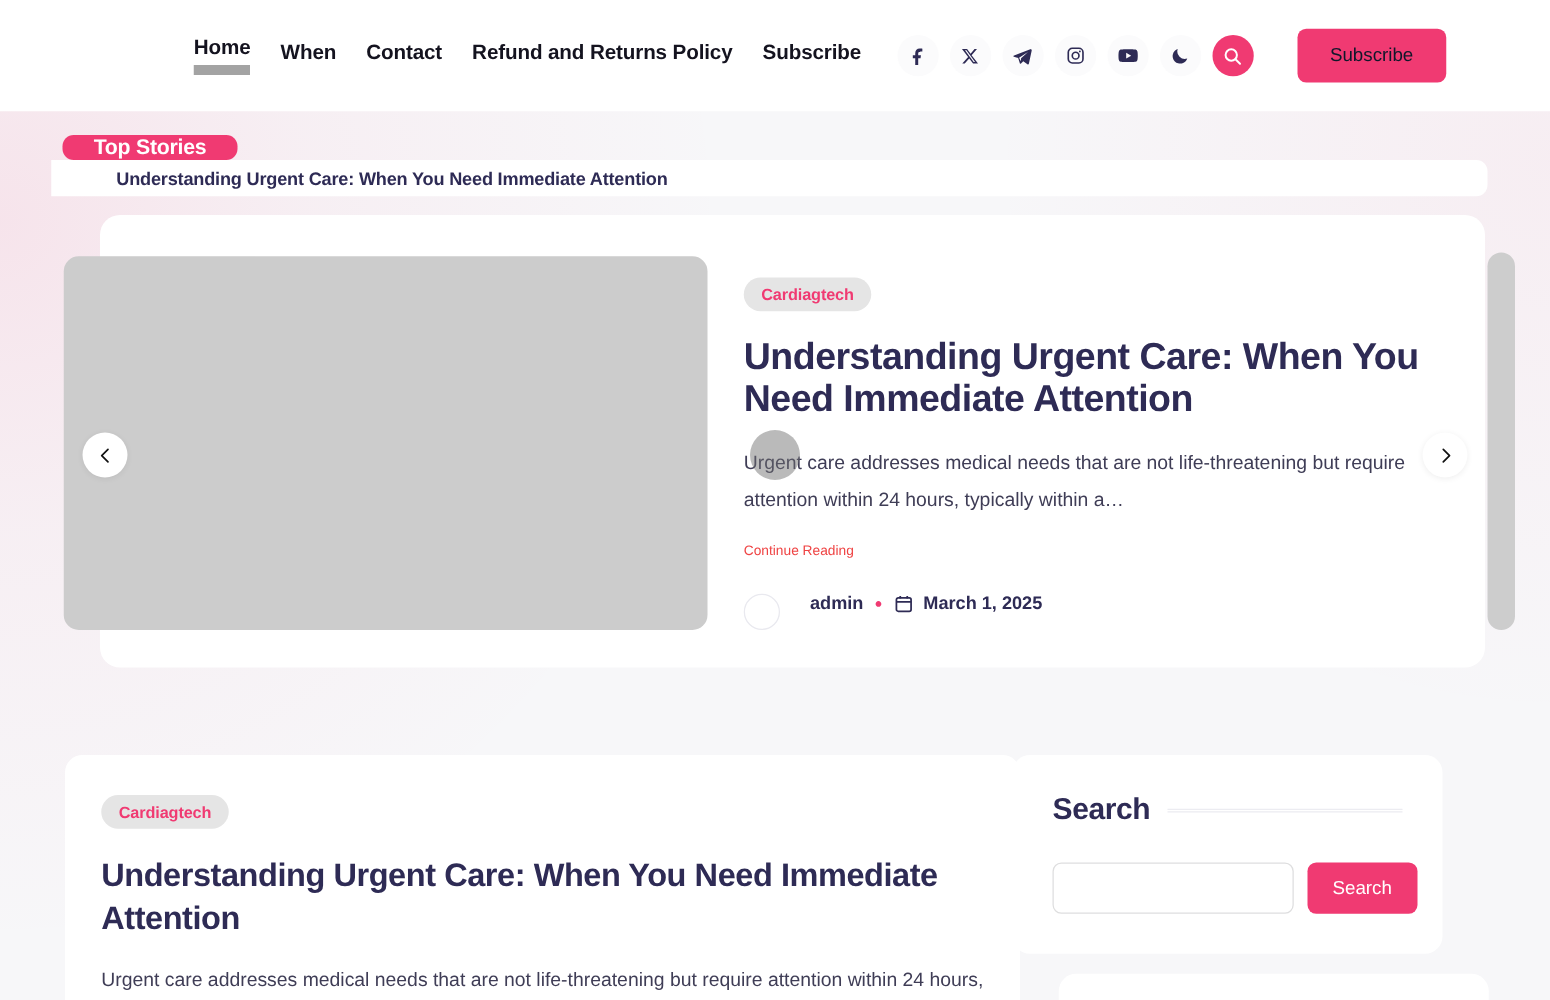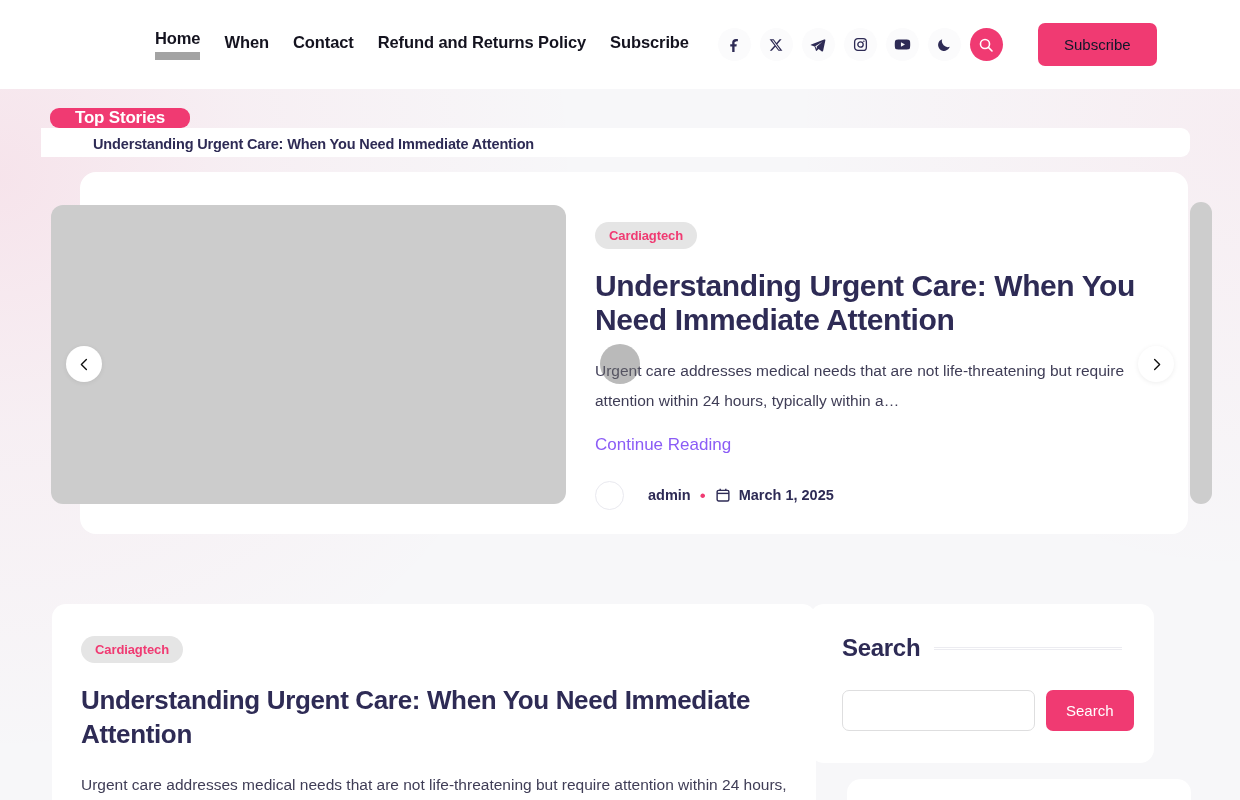--- a/index.html
+++ b/index.html
@@ -174,27 +174,27 @@
   .hero-excerpt {
     margin-top: 19px;
     font-size: 15.5px;
     color: #3f3d56;
     line-height: 1.93;
     max-width: 550px;
   }
   .continue {
     display: inline-block;
     margin-top: 19px;
-    font-size: 17px;
-    color: #8b5cf6;
+    font-size: 11px;
+    color: #ef4444;
     text-decoration: none;
   }
   .meta {
     margin-top: 26px;
-    display: flex; align-items: center; gap: 9px;
+    display: flex; align-items: flex-start; gap: 9px;
   }
   .avatar {
     width: 29px; height: 29px; border-radius: 50%;
     background: #ffffff; border: 1px solid #e9e9ef;
   }
   .meta-author {
     font-size: 14.5px; font-weight: 700; color: #2e2b55;
     margin-left: 15px;
   }
   .meta-sep { color: #f03a72; font-size: 17px; line-height: 1; }

